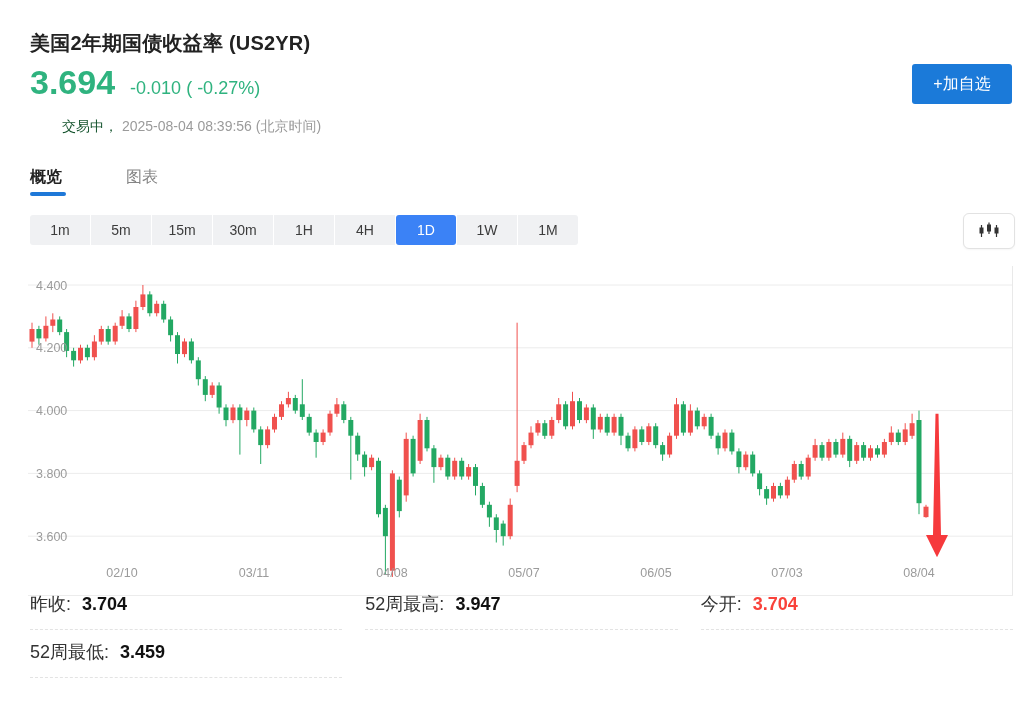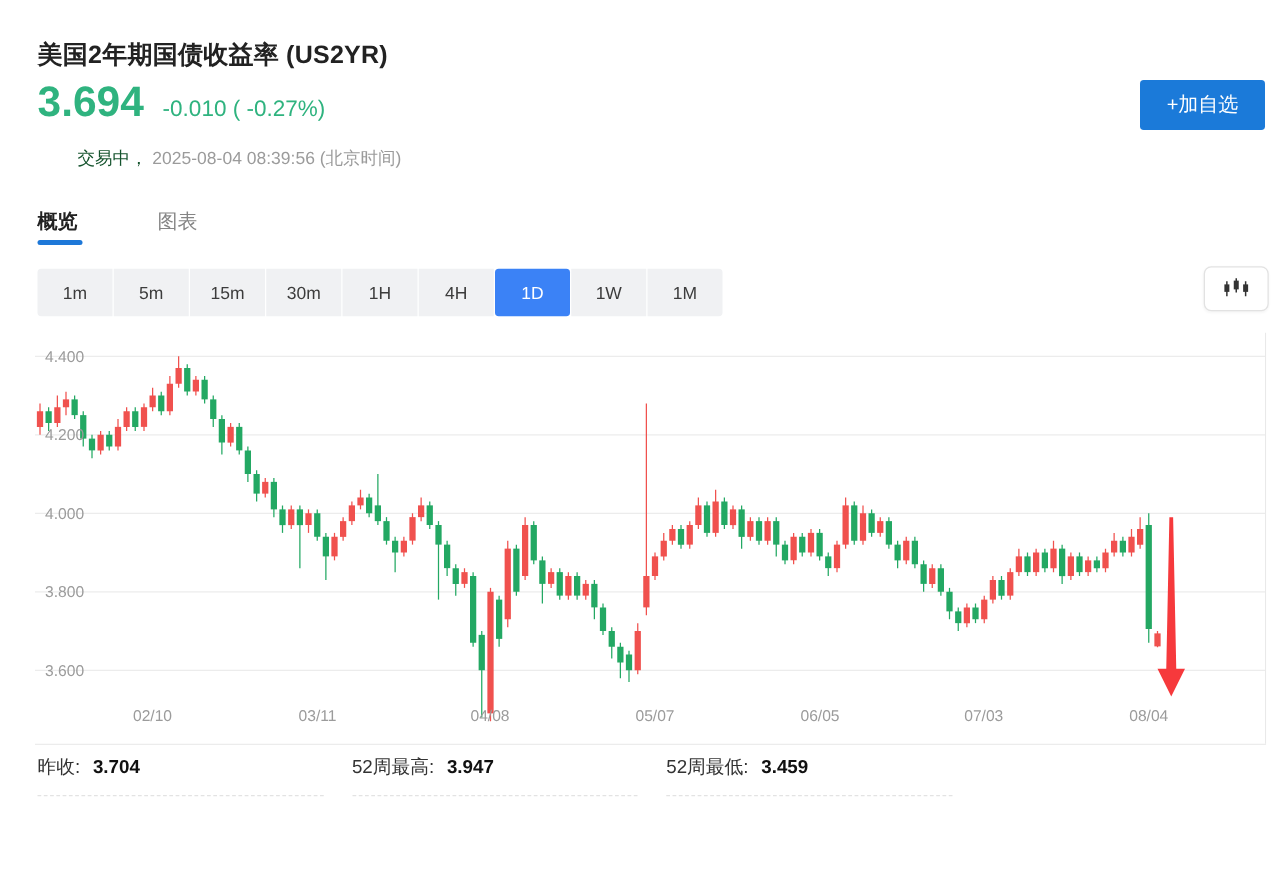--- a/index.html
+++ b/index.html
@@ -28,43 +28,43 @@
 
   
   .tabs { left:30px; top:167px; display:flex; gap:64px; font-size:16px; }
   .tab { cursor:pointer; color:#858585; padding-bottom:10px; }
   .tab.active { color:#222; font-weight:700; }
   .tab-underline { left:30px; top:192px; width:36px; height:4px; background:#1e78d8; border-radius:2px; }
 
   
   .intervals { left:30px; top:215px; display:flex; gap:1px; }
   .ibtn {
-    width:60px; height:38px; background:#f0f1f3; border:none; cursor:pointer;
+    width:60px; height:30px; background:#f0f1f3; border:none; cursor:pointer;
     font-size:14px; color:#3c3c3c; font-family:inherit;
     display:flex; align-items:center; justify-content:center;
   }
   .ibtn:first-child { border-radius:3px 0 0 3px; }
   .ibtn:last-child { border-radius:0 3px 3px 0; }
   .ibtn.active { background:#3b82f6; color:#fff; border-radius:3px; }
   .ktype-btn {
     left:963px; top:213px; width:52px; height:36px; background:#fff;
     border:1px solid #e2e2e2; border-radius:6px; cursor:pointer;
     display:flex; align-items:center; justify-content:center;
     box-shadow:0 1px 2px rgba(0,0,0,.04);
   }
 
   
   .chart-wrap { left:28px; top:266px; width:985px; height:330px; }
   svg text { font-family:"Liberation Sans","DejaVu Sans",sans-serif; }
 
   
   .stats {
-    left:30px; top:594px; width:983px;
-    display:grid; grid-template-columns:1fr 1fr 1fr 1fr; column-gap:23px;
-    font-size:15px;
+    left:30px; top:582px; width:983px;
+    display:grid; grid-template-columns:1fr 1fr 1fr; column-gap:23px;
+    font-size:18px;
   }
   .stat-cell { padding:10px 0 13px 0; border-bottom:1px dashed #e3e3e3; }
   .stat-label { color:#333; }
   .stat-value { font-weight:700; margin-left:6px; }
   .v-dark { color:#111; }
   .v-green { color:#2bb178; }
   .v-red { color:#f9423a; }
 </style>
 </head>
 <body>
@@ -657,16 +657,20 @@
 <div class="abs stats">
   <div class="stat-cell">
     <span class="stat-label">昨收:</span>
     <span class="stat-value v-dark">3.704</span>
   </div>
   <div class="stat-cell">
     <span class="stat-label">52周最高:</span>
     <span class="stat-value v-dark">3.947</span>
   </div>
   <div class="stat-cell">
+    <span class="stat-label">今开:</span>
+    <span class="stat-value v-red">3.704</span>
+  </div>
+  <div class="stat-cell">
     <span class="stat-label">52周最低:</span>
     <span class="stat-value v-dark">3.459</span>
   </div>
 </div>
 
 </body></html>

